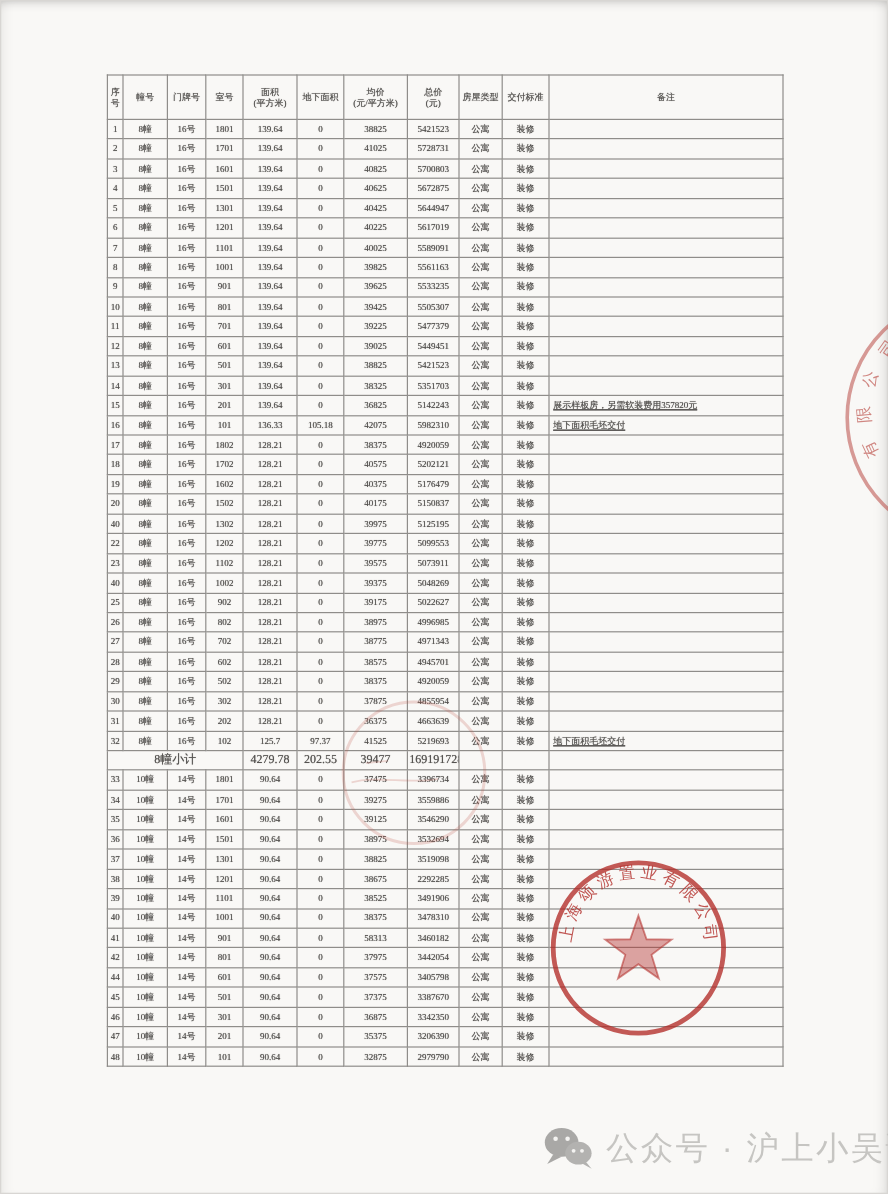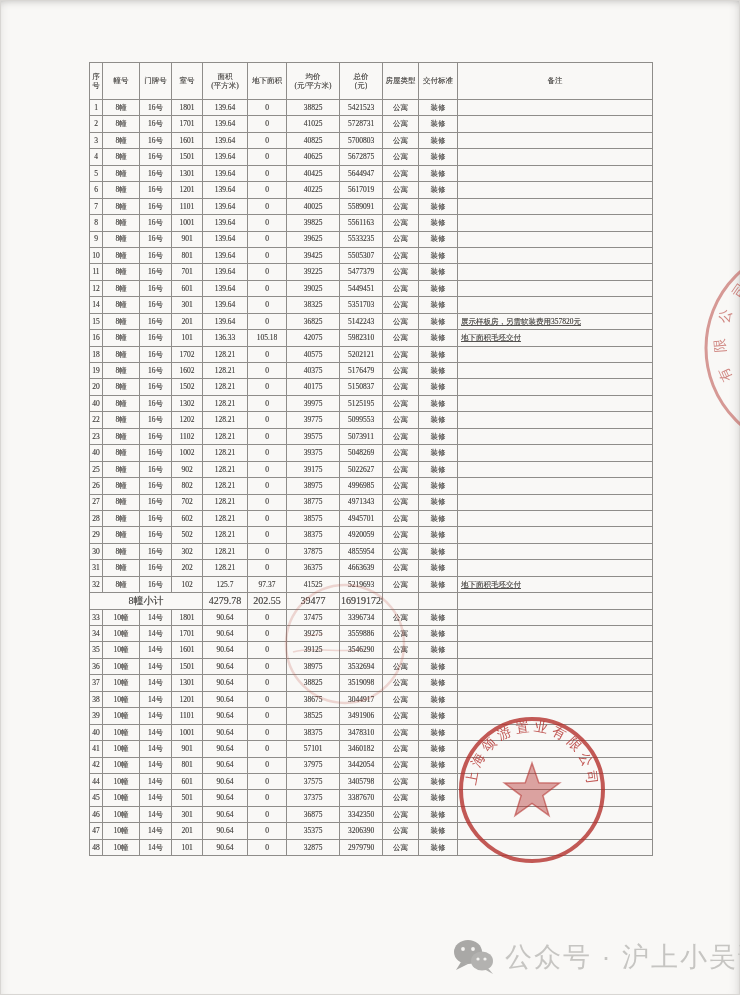--- a/index.html
+++ b/index.html
@@ -207,20 +207,33 @@
           <td>601</td>
           <td>139.64</td>
           <td>0</td>
           <td>39025</td>
           <td>5449451</td>
           <td>公寓</td>
           <td>装修</td>
           <td></td>
         </tr>
         <tr>
+          <td>13</td>
+          <td>8幢</td>
+          <td>16号</td>
+          <td>501</td>
+          <td>139.64</td>
+          <td>0</td>
+          <td>38825</td>
+          <td>5421523</td>
+          <td>公寓</td>
+          <td>装修</td>
+          <td></td>
+        </tr>
+        <tr>
           <td>14</td>
           <td>8幢</td>
           <td>16号</td>
           <td>301</td>
           <td>139.64</td>
           <td>0</td>
           <td>38325</td>
           <td>5351703</td>
           <td>公寓</td>
           <td>装修</td>
@@ -244,20 +257,33 @@
           <td>8幢</td>
           <td>16号</td>
           <td>101</td>
           <td>136.33</td>
           <td>105.18</td>
           <td>42075</td>
           <td>5982310</td>
           <td>公寓</td>
           <td>装修</td>
           <td class="remark">地下面积毛坯交付</td>
+        </tr>
+        <tr>
+          <td>17</td>
+          <td>8幢</td>
+          <td>16号</td>
+          <td>1802</td>
+          <td>128.21</td>
+          <td>0</td>
+          <td>38375</td>
+          <td>4920059</td>
+          <td>公寓</td>
+          <td>装修</td>
+          <td></td>
         </tr>
         <tr>
           <td>18</td>
           <td>8幢</td>
           <td>16号</td>
           <td>1702</td>
           <td>128.21</td>
           <td>0</td>
           <td>40575</td>
           <td>5202121</td>
@@ -523,21 +549,21 @@
           <td></td>
         </tr>
         <tr>
           <td>38</td>
           <td>10幢</td>
           <td>14号</td>
           <td>1201</td>
           <td>90.64</td>
           <td>0</td>
           <td>38675</td>
-          <td>3044917</td>
+          <td>2292285</td>
           <td>公寓</td>
           <td>装修</td>
           <td></td>
         </tr>
         <tr>
           <td>39</td>
           <td>10幢</td>
           <td>14号</td>
           <td>1101</td>
           <td>90.64</td>
@@ -561,21 +587,21 @@
           <td>装修</td>
           <td></td>
         </tr>
         <tr>
           <td>41</td>
           <td>10幢</td>
           <td>14号</td>
           <td>901</td>
           <td>90.64</td>
           <td>0</td>
-          <td>57101</td>
+          <td>58313</td>
           <td>3460182</td>
           <td>公寓</td>
           <td>装修</td>
           <td></td>
         </tr>
         <tr>
           <td>42</td>
           <td>10幢</td>
           <td>14号</td>
           <td>801</td>

